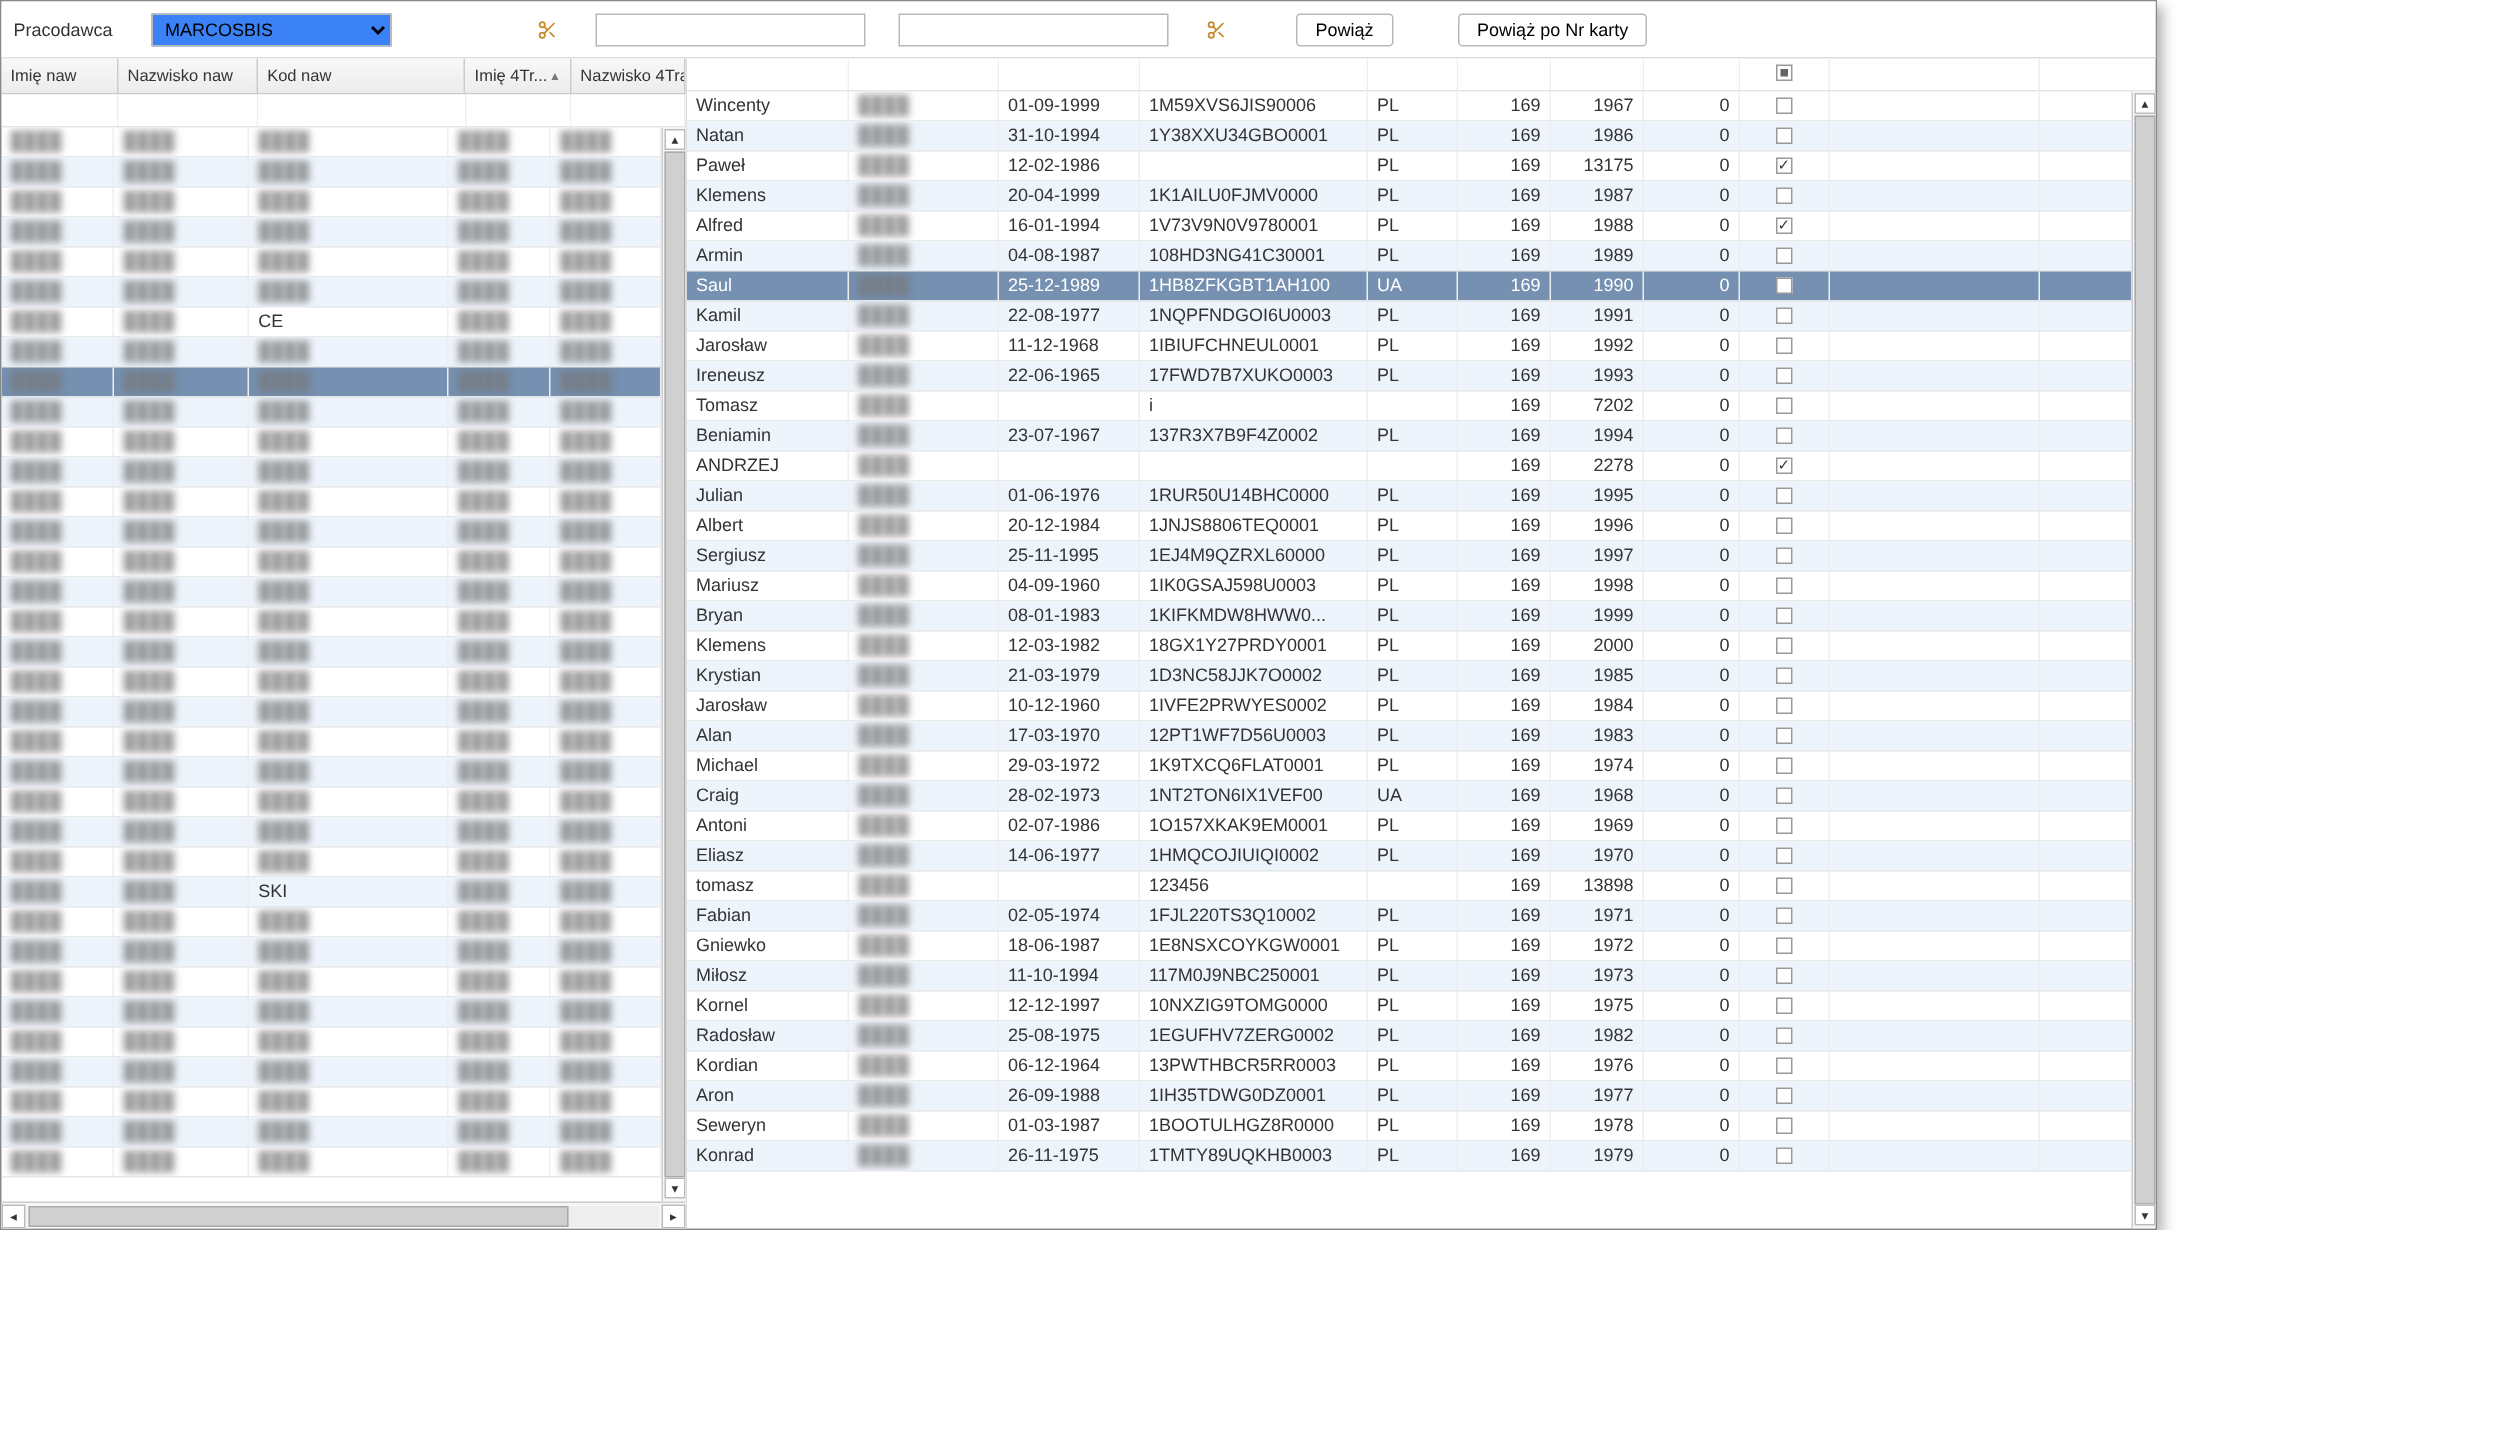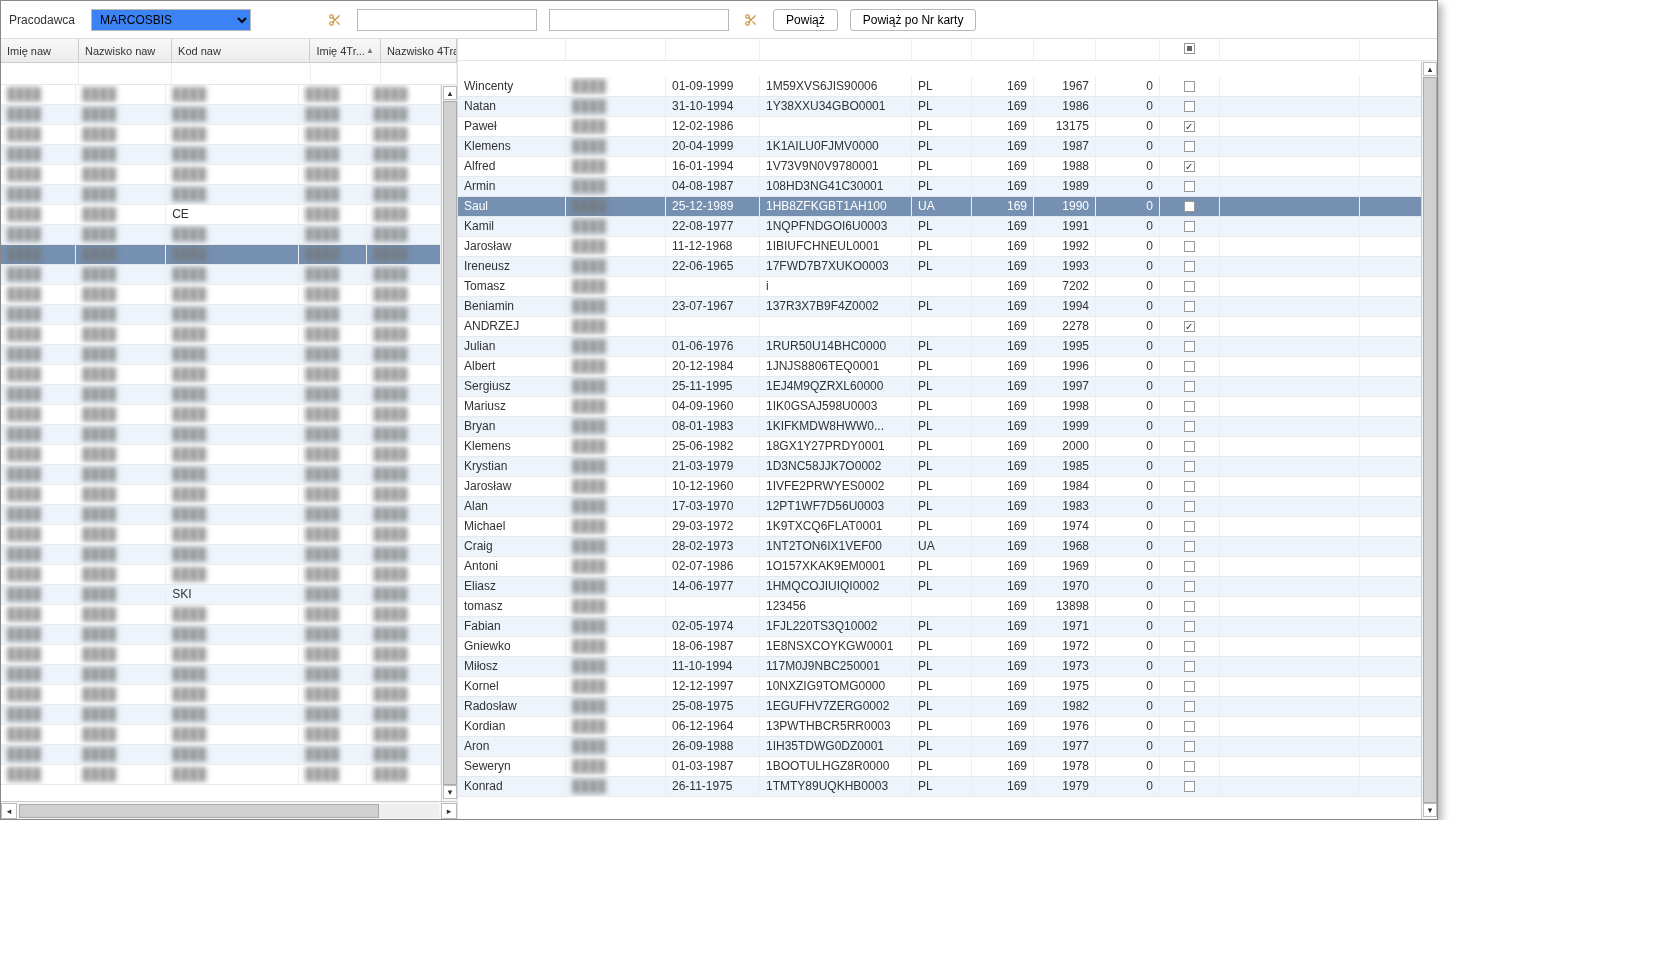--- a/index.html
+++ b/index.html
@@ -1,24 +1,24 @@
 <!DOCTYPE html>
 <html><head>
 <meta charset="utf-8">
 <style>
 * { box-sizing: border-box; margin: 0; padding: 0; }
 body { font-family: "Segoe UI", Tahoma, Arial, sans-serif; font-size: 12px; background: #fff; color: #333; }
 .app { display: flex; flex-direction: column; width: 1438px; height: 820px; border: 1px solid #888; position: relative; }
-.toolbar { display: flex; align-items: center; gap: 12px; padding: 6px 8px; background: #fff; border-bottom: 1px solid #ddd; height: 38px; }
+.toolbar { display: flex; align-items: center; gap: 22px; padding: 6px 8px; background: #fff; border-bottom: 1px solid #ddd; height: 38px; }
 .toolbar label { font-size: 12px; color: #333; margin-right: 4px; }
 .toolbar select { width: 160px; height: 22px; border: 1px solid #b8b8b8; font-size: 12px; padding: 1px 4px; background: #3b82f6; }
 .toolbar .spacer { width: 50px; }
 .toolbar .scissors { width: 20px; height: 20px; display: inline-flex; align-items: center; justify-content: center; cursor: pointer; }
 .toolbar input[type="text"] { height: 22px; border: 1px solid #b8b8b8; padding: 1px 4px; font-size: 12px; }
-.toolbar .btn { height: 22px; padding: 0 12px; border: 1px solid #b8b8b8; background: #fff; border-radius: 3px; font-size: 12px; cursor: pointer; }
+.toolbar .btn { height: 22px; padding: 0 12px; border: 1px solid #b8b8b8; background: #fff; border-radius: 3px; font-size: 12px; cursor: pointer; margin-left: 21px; }
 .panes { display: flex; flex: 1; overflow: hidden; }
 .pane-left { width: 457px; display: flex; flex-direction: column; border-right: 1px solid #ddd; }
 .pane-right { flex: 1; display: flex; flex-direction: column; }
 .grid-header { display: flex; background: linear-gradient(#f8f8f8,#ececec); border-bottom: 1px solid #ccc; height: 24px; font-size: 11px; }
 .grid-header .cell { border-right: 1px solid #ccc; padding: 4px 6px; white-space: nowrap; overflow: hidden; display: flex; align-items: center; position: relative; }
 .grid-header .sort-asc::after { content: "▲"; font-size: 8px; color: #777; position: absolute; right: 6px; }
 .filter-row { display: flex; height: 22px; border-bottom: 1px solid #e5e5e5; }
 .filter-row .cell { border-right: 1px solid #eee; padding: 0; }
 .filter-row .cell .fbox { width: 100%; height: 20px; border: none; background: #fff; padding: 0 4px; font-size: 11px; }
 .filter-row .cell.chk { text-align: center; }
@@ -37,21 +37,21 @@
 .row .cell.chk span.box.checked::after { content: "✓"; font-size: 10px; line-height: 9px; position: absolute; left: 0; top: 0; color: #333; }
 
 .lc0{width:82px}.lc1{width:98px}.lc2{width:146px}.lc3{width:74px}.lc4{width:80px}
 
 .rc0{width:108px}.rc1{width:100px}.rc2{width:94px}.rc3{width:152px}.rc4{width:60px}.rc5{width:62px}.rc6{width:62px}.rc7{width:64px}.rc8{width:60px}.rc9{width:140px}
 .hscroll { display:flex; align-items:center; height: 18px; border-top:1px solid #ccc; background:#f6f6f6; }
 .hscroll .arrow { width:16px; height:16px; border:1px solid #bbb; background:#fff; display:flex; align-items:center; justify-content:center; font-size:9px; cursor:pointer; }
 .hscroll .track { flex:1; height:14px; background:#eee; position:relative; margin:0 2px; }
 .hscroll .thumb { position:absolute; left:0; top:0; height:14px; width:360px; background:#d0d0d0; border:1px solid #aaa; }
 .pane-right .grid-body-wrap { display:flex; flex:1; overflow:hidden; }
-.pane-right .grid-body { flex:1;margin-top:16px; }
+.pane-right .grid-body { flex:1; }
 .pane-right .rscroll { width:16px; background:#f6f6f6; border-left:1px solid #ccc; position:relative; }
 .pane-right .rscroll .arrow { width:14px; height:14px; border:1px solid #bbb; background:#fff; display:flex; align-items:center; justify-content:center; font-size:9px; cursor:pointer; margin:1px; }
 .pane-right .rscroll .thumb { position:absolute; left:1px; top:16px; width:14px; bottom:16px; background:#d0d0d0; border:1px solid #aaa; }
 .pane-left .grid-body-wrap { display:flex; flex:1; overflow:hidden; }
 .pane-left .grid-body { flex:1; }
 .pane-left .lscroll { width:16px; background:#f6f6f6; border-left:1px solid #ccc; position:relative; }
 .pane-left .lscroll .arrow { width:14px; height:14px; border:1px solid #bbb; background:#fff; display:flex; align-items:center; justify-content:center; font-size:9px; cursor:pointer; margin:1px; }
 .pane-left .lscroll .thumb { position:absolute; left:1px; top:16px; width:14px; bottom:16px; background:#d0d0d0; border:1px solid #aaa; }
 .shadow { box-shadow: 4px 4px 8px rgba(0,0,0,0.3); }
 </style>
@@ -599,21 +599,21 @@
                 <div class="cell rc4">PL</div>
                 <div class="cell rc5 num">169</div>
                 <div class="cell rc6 num">1999</div>
                 <div class="cell rc7 num">0</div>
                 <div class="cell rc8 chk"><span class="box"></span></div>
                 <div class="cell rc9"></div>
               </div>
               <div class="row">
                 <div class="cell rc0">Klemens</div>
                 <div class="cell rc1 blur">████</div>
-                <div class="cell rc2">25-06-1982</div>
+                <div class="cell rc2">12-03-1982</div>
                 <div class="cell rc3">18GX1Y27PRDY0001</div>
                 <div class="cell rc4">PL</div>
                 <div class="cell rc5 num">169</div>
                 <div class="cell rc6 num">2000</div>
                 <div class="cell rc7 num">0</div>
                 <div class="cell rc8 chk"><span class="box"></span></div>
                 <div class="cell rc9"></div>
               </div>
               <div class="row">
                 <div class="cell rc0">Krystian</div>

